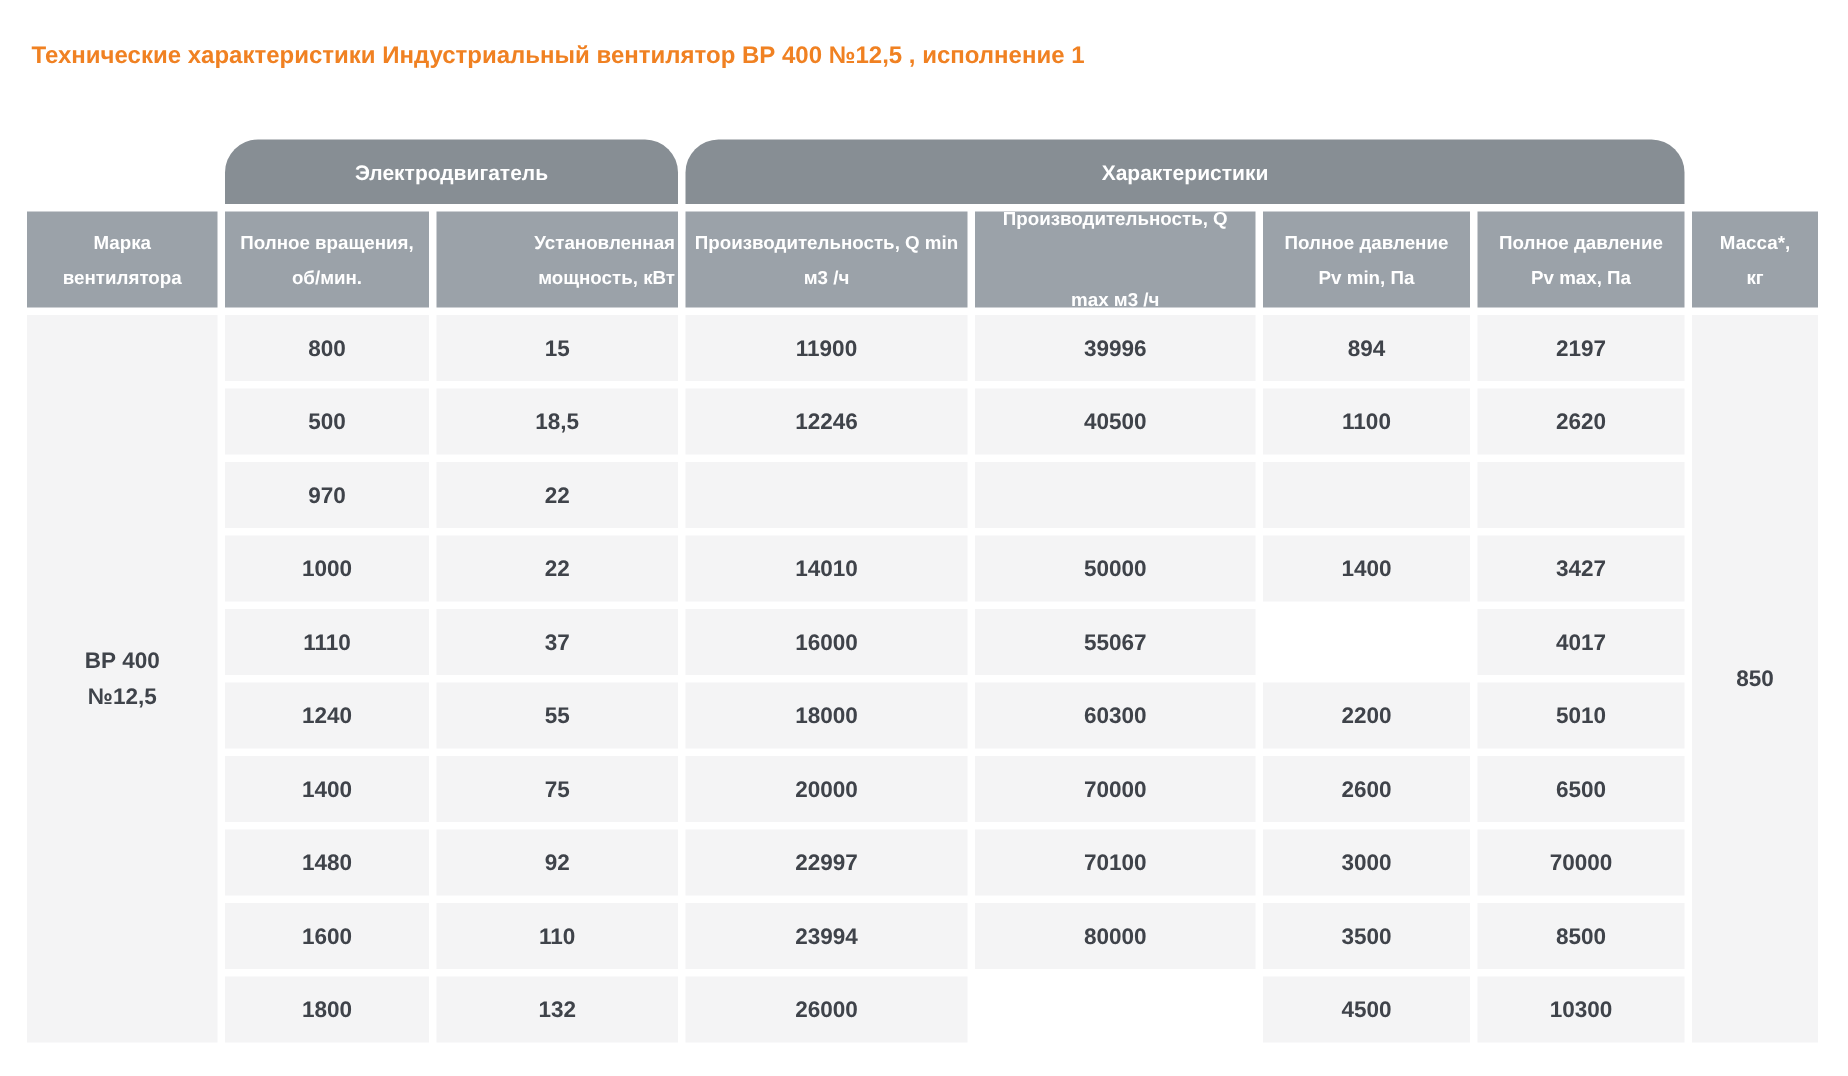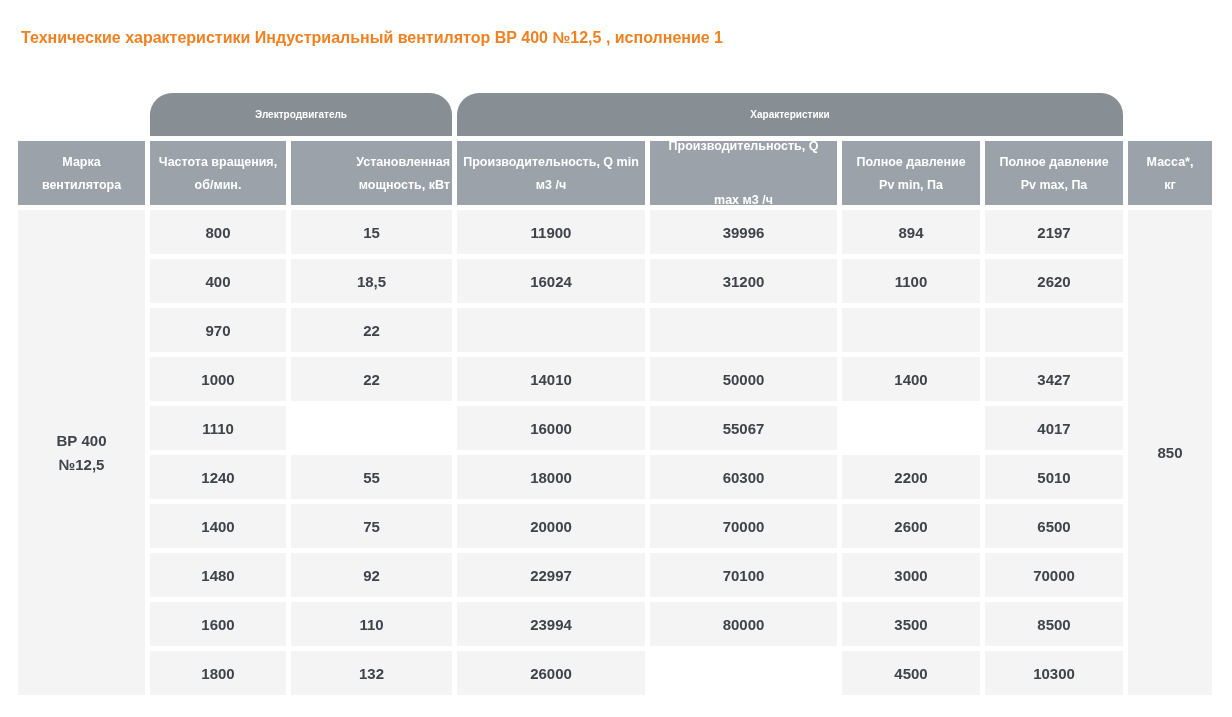--- a/index.html
+++ b/index.html
@@ -33,21 +33,21 @@
     grid-template-rows: 43px 64px repeat(10, 44px);
     gap: 5px;
   }
   .group-tab {
     background: var(--group-header-bg, #878e94);
     color: var(--header-text, #fff);
     border-radius: 22px 22px 0 0;
     display: flex;
     align-items: center;
     justify-content: center;
-    font-size: 10px;
+    font-size: 14px;
     font-weight: bold;
     grid-row: 1;
   }
   .group-tab.motor { grid-column: 2 / span 2; }
   .group-tab.chars { grid-column: 4 / span 4; }
   .col-header {
     background: var(--column-header-bg, #9ba2a9);
     color: var(--header-text, #fff);
     font-size: 12.5px;
     font-weight: bold;
@@ -85,21 +85,21 @@
 
 <div class="spec-table">
   <div class="group-tab motor">Электродвигатель</div>
   <div class="group-tab chars">Характеристики</div>
 
   <div class="col-header" style="grid-column: 1;">
       <div>Марка</div>
       <div>вентилятора</div>
     </div>
     <div class="col-header" style="grid-column: 2;">
-      <div>Частота вращения,</div>
+      <div>Полное вращения,</div>
       <div>об/мин.</div>
     </div>
     <div class="col-header" style="grid-column: 3; align-items: flex-end;">
       <div>Установленная</div>
       <div>мощность, кВт</div>
     </div>
     <div class="col-header" style="grid-column: 4;">
       <div>Производительность, Q min</div>
       <div>м3 /ч</div>
     </div>
@@ -118,39 +118,40 @@
     <div class="col-header" style="grid-column: 8;">
       <div>Масса*,</div>
       <div>кг</div>
     </div>
     <div class="cell" style="grid-area: 3 / 2;">800</div>
     <div class="cell" style="grid-area: 3 / 3;">15</div>
     <div class="cell" style="grid-area: 3 / 4;">11900</div>
     <div class="cell" style="grid-area: 3 / 5;">39996</div>
     <div class="cell" style="grid-area: 3 / 6;">894</div>
     <div class="cell" style="grid-area: 3 / 7;">2197</div>
-    <div class="cell" style="grid-area: 4 / 2;">400</div>
+    <div class="cell" style="grid-area: 4 / 2;">500</div>
     <div class="cell" style="grid-area: 4 / 3;">18,5</div>
-    <div class="cell" style="grid-area: 4 / 4;">16024</div>
-    <div class="cell" style="grid-area: 4 / 5;">31200</div>
+    <div class="cell" style="grid-area: 4 / 4;">12246</div>
+    <div class="cell" style="grid-area: 4 / 5;">40500</div>
     <div class="cell" style="grid-area: 4 / 6;">1100</div>
     <div class="cell" style="grid-area: 4 / 7;">2620</div>
     <div class="cell" style="grid-area: 5 / 2;">970</div>
     <div class="cell" style="grid-area: 5 / 3;">22</div>
     <div class="cell" style="grid-area: 5 / 4;"></div>
     <div class="cell" style="grid-area: 5 / 5;"></div>
     <div class="cell" style="grid-area: 5 / 6;"></div>
     <div class="cell" style="grid-area: 5 / 7;"></div>
     <div class="cell" style="grid-area: 6 / 2;">1000</div>
     <div class="cell" style="grid-area: 6 / 3;">22</div>
     <div class="cell" style="grid-area: 6 / 4;">14010</div>
     <div class="cell" style="grid-area: 6 / 5;">50000</div>
     <div class="cell" style="grid-area: 6 / 6;">1400</div>
     <div class="cell" style="grid-area: 6 / 7;">3427</div>
     <div class="cell" style="grid-area: 7 / 2;">1110</div>
+    <div class="cell" style="grid-area: 7 / 3;">37</div>
     <div class="cell" style="grid-area: 7 / 4;">16000</div>
     <div class="cell" style="grid-area: 7 / 5;">55067</div>
     <div class="cell" style="grid-area: 7 / 7;">4017</div>
     <div class="cell" style="grid-area: 8 / 2; text-align: center;">1240</div>
     <div class="cell" style="grid-area: 8 / 3;">55</div>
     <div class="cell" style="grid-area: 8 / 4;">18000</div>
     <div class="cell" style="grid-area: 8 / 5;">60300</div>
     <div class="cell" style="grid-area: 8 / 6;">2200</div>
     <div class="cell" style="grid-area: 8 / 7;">5010</div>
     <div class="cell" style="grid-area: 9 / 2;">1400</div>

